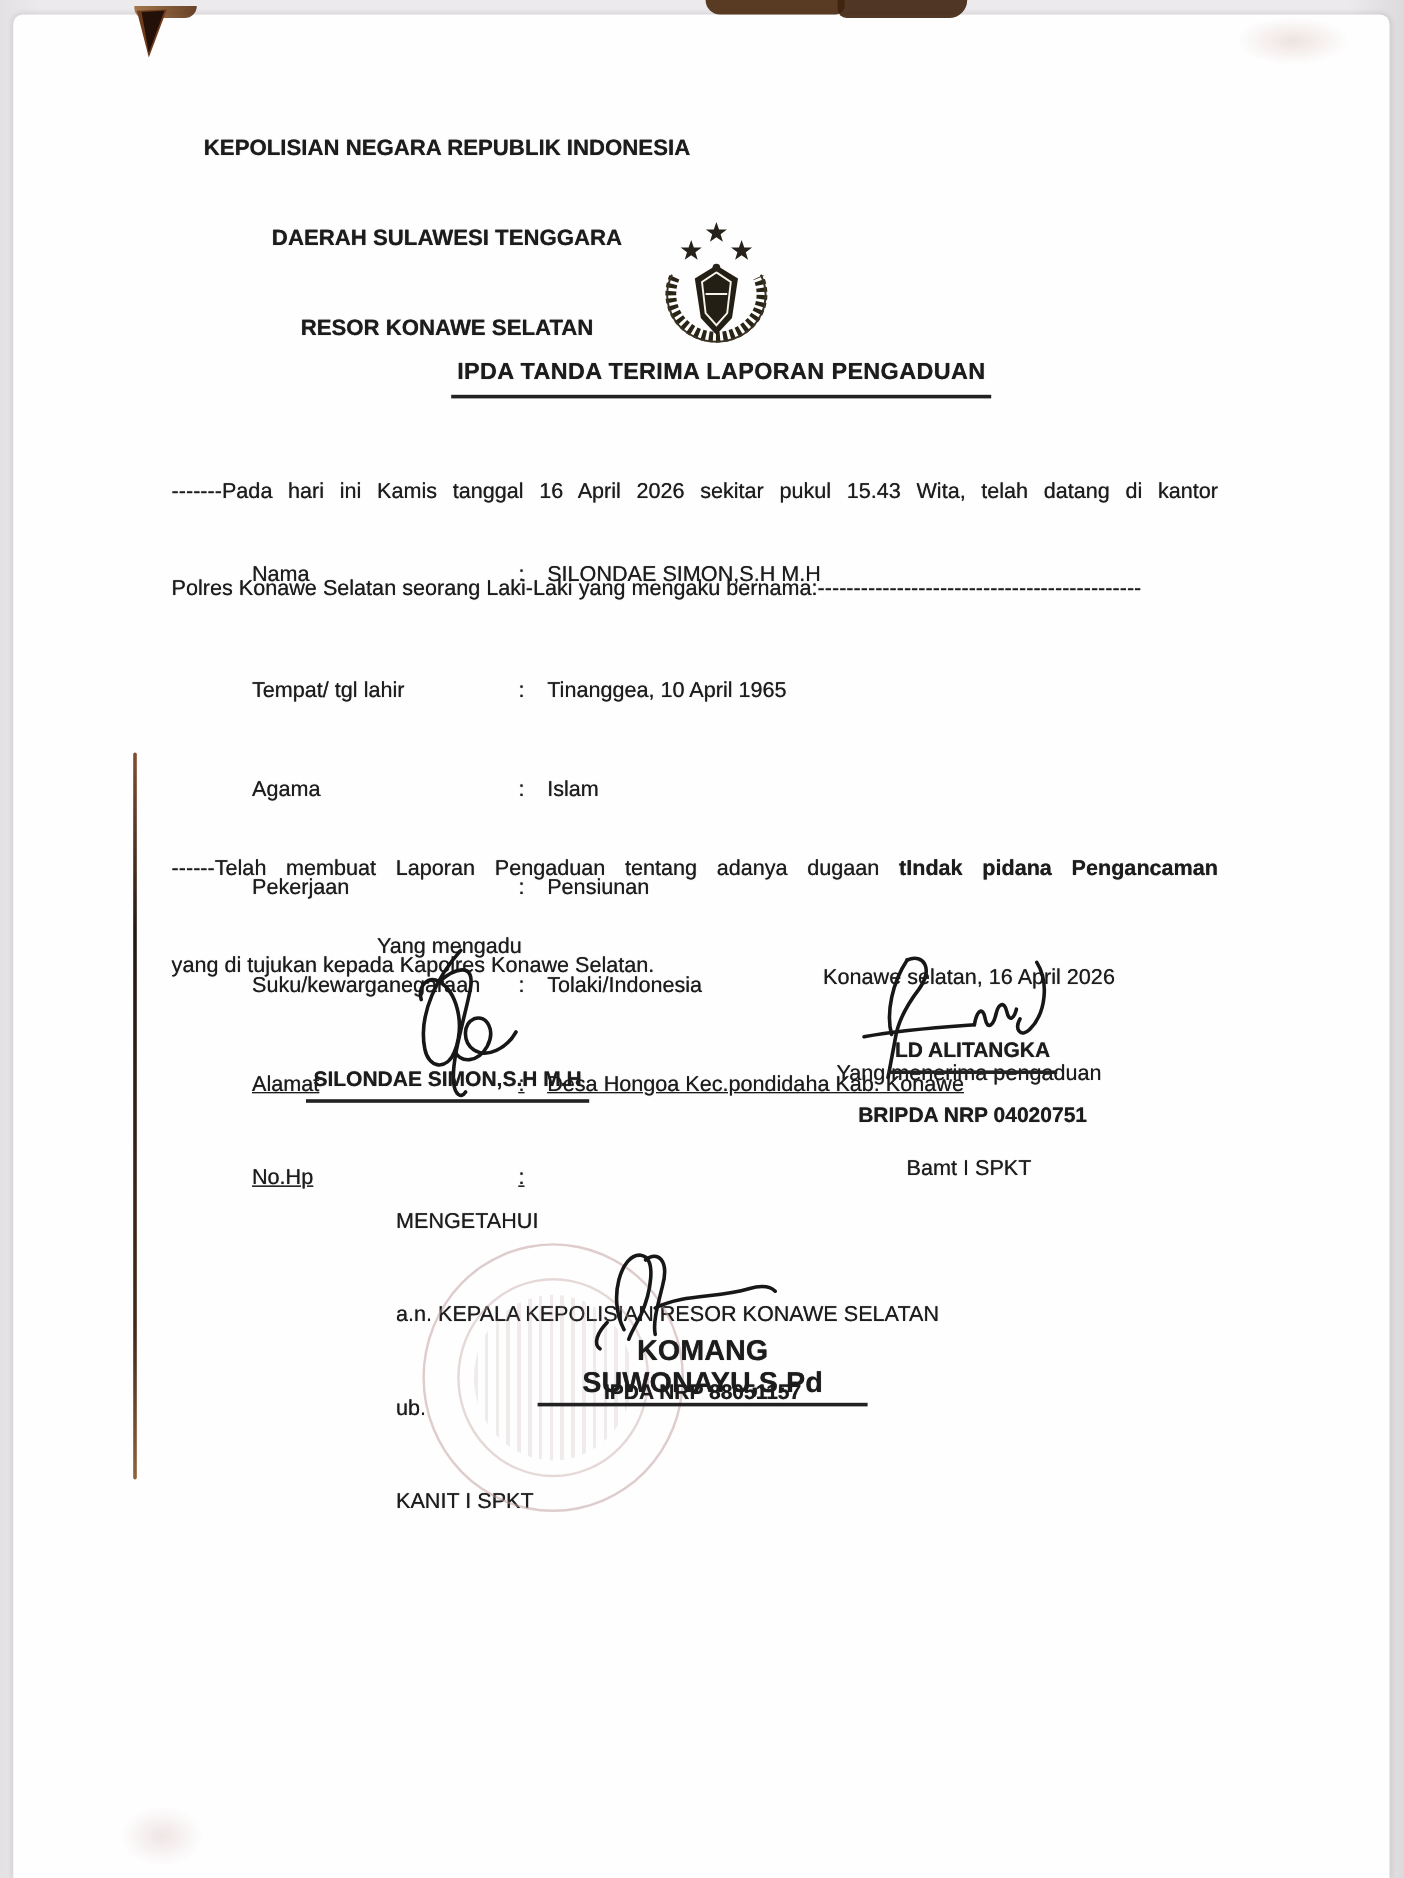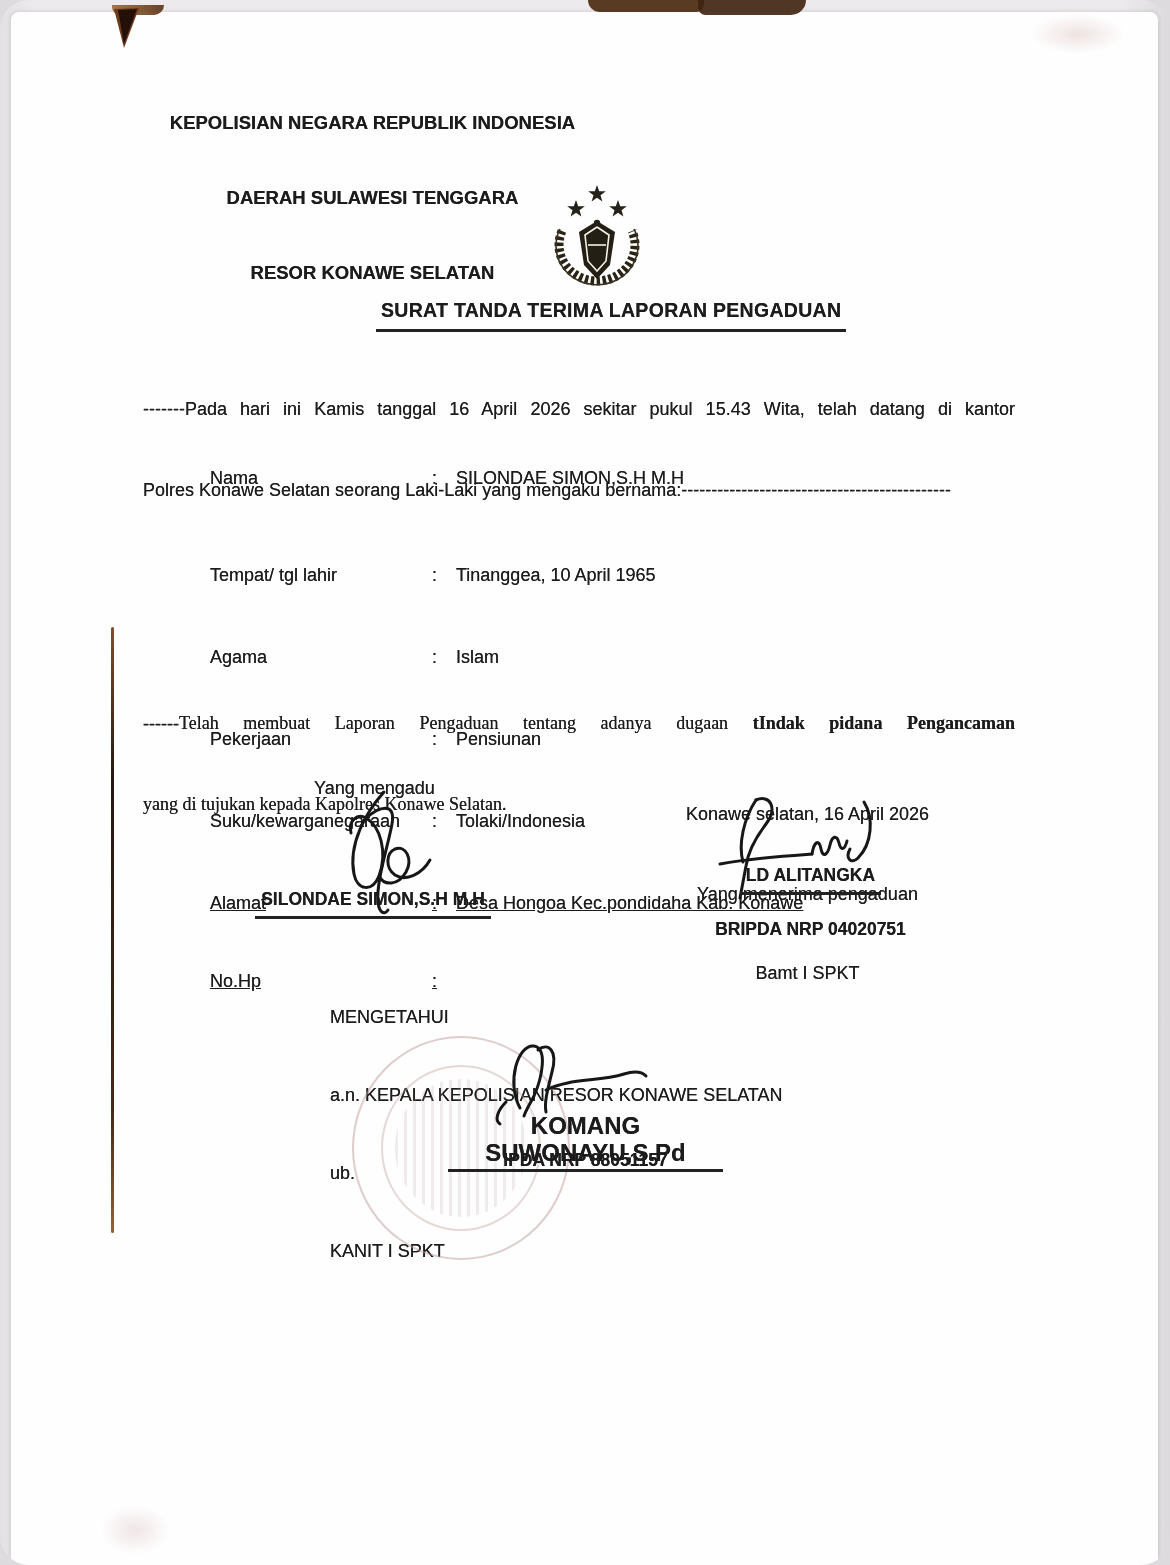--- a/index.html
+++ b/index.html
@@ -6,21 +6,20 @@
   body{
     font-family:"Liberation Sans", sans-serif;
     background:#dddbde;
   }
   .stage{
     position:relative;
     width:1170px;height:1565px;
     margin:0 auto;
     background:linear-gradient(90deg,#e3e1e4 0%,#eceaec 3%,#eceaec 96%,#dcdadd 100%);
     overflow:hidden;
-    border-radius:29px;
   }
   .paper{
     position:absolute;left:11px;top:12px;width:1147px;height:1553px;
     background:#fefefe;
     border-radius:8px 8px 0 0;
     box-shadow:0 0 5px rgba(0,0,0,.14);
   }
   .t{
     position:absolute;
     color:#1d1c1c;
@@ -40,21 +39,21 @@
   .hdr{left:140px;top:60px;width:465px;font-weight:700;font-size:18.5px;line-height:25px;text-align:center;}
   .hdr .addr{display:inline-block;margin-top:2px;border-bottom:2.5px solid #242323;padding:0 4px 2px 4px;}
   
   .doc-title{
     left:376px;top:297px;
     font-weight:700;font-size:19.5px;letter-spacing:.3px;
     border-bottom:3px solid #232222;padding:0 5px 5px 5px;
   }
   
   .para1{left:143px;top:342px;width:872px;}
-  .para2{left:143px;top:656px;width:872px;font-family:Liberation Serif, serif;}
+  .para2{left:143px;top:656px;width:872px;}
   
   .fields{position:absolute;left:210px;top:412px;width:680px;}
   .frow{display:flex;line-height:24px;margin-bottom:4px;}
   .frow.gap{margin-bottom:19px;}
   .frow.tight{margin-bottom:0;text-decoration:underline;}
   .flabel{width:222px;flex:0 0 auto;}
   .fcolon{width:24px;flex:0 0 auto;}
   .fvalue{flex:1;}
   
   .sig-left-role{left:297px;top:775px;width:155px;text-align:center;}
@@ -131,21 +130,21 @@
 
     <path d="M24,48 A38,36 0 1,0 94,48" fill="none" stroke="#2a2416" stroke-width="9" stroke-dasharray="3.5 2.5"></path>
     <path d="M22,46 A41,39 0 1,0 96,46" fill="none" stroke="#3a3222" stroke-width="1.6"></path>
 
     <path d="M59,38 L77,49 L72,82 L59,96 L46,82 L41,49 Z" fill="#241f14"></path>
     <path d="M59,44 L71,52 L68,78 L59,88 L50,78 L47,52 Z" fill="none" stroke="#f4f2ea" stroke-width="1.6"></path>
     <line x1="50" y1="62" x2="68" y2="62" stroke="#f4f2ea" stroke-width="1.6"></line>
     <circle cx="59" cy="40" r="3.2" fill="#26211a"></circle>
   </svg>
 
-  <div class="t doc-title">SURAT TANDA TERIMA LAPORAN PENGADUAN</div>
+  <div class="t doc-title">IPDA TANDA TERIMA LAPORAN PENGADUAN</div>
 
   <div class="t para1">
     <div class="justify-full">-------Pada hari ini Kamis tanggal 16 April 2026 sekitar pukul 15.43 Wita, telah datang di kantor</div>
     <div>Polres Konawe Selatan seorang Laki-Laki yang mengaku bernama:---------------------------------------------</div>
   </div>
 
   <div class="fields t" style="position:absolute;">
     <div class="frow gap">
       <span class="flabel">Nama</span>
       <span class="fcolon">:</span>

